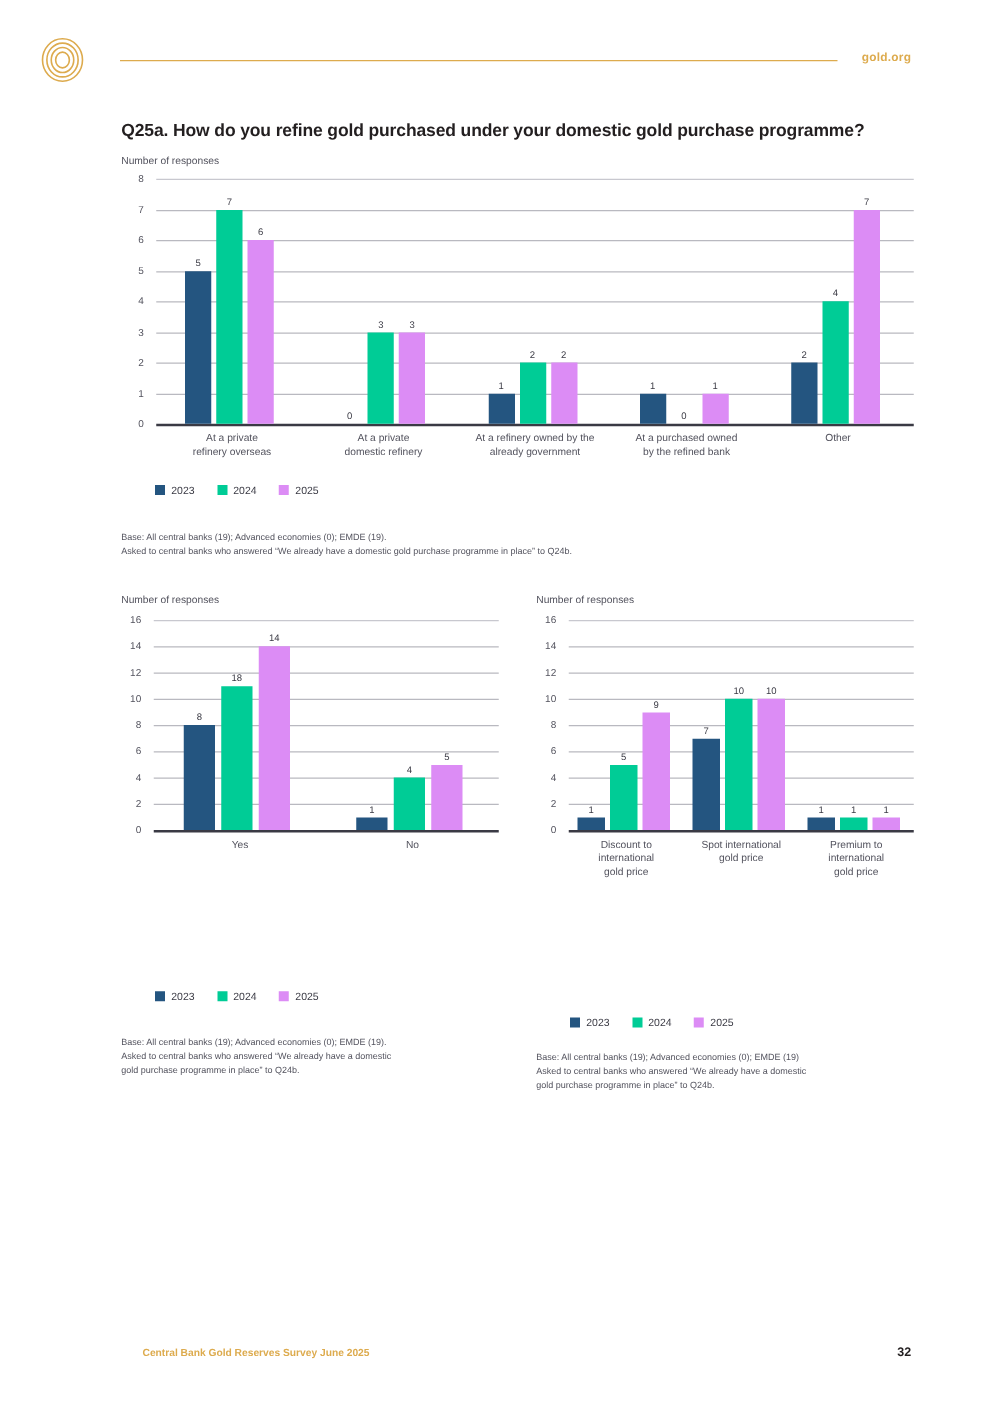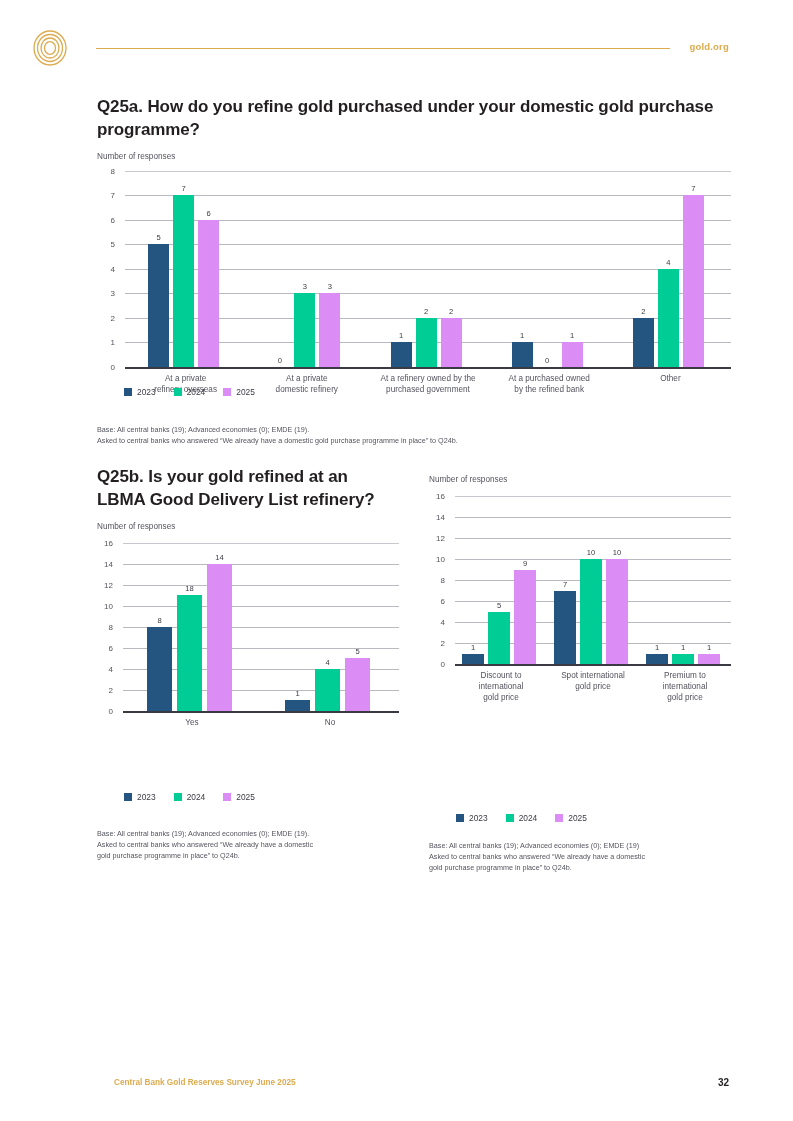--- a/index.html
+++ b/index.html
@@ -17,21 +17,21 @@
   .header { position:absolute; left:0; top:0; width:793px; height:80px; }
   .logo { position:absolute; left:32px; top:30px; width:36px; height:36px; }
   .rule { position:absolute; left:96px; top:48px; width:574px; height:1px; background:#ddab4e; }
   .gold-org {
     position:absolute; right:64px; top:41px;
     font-size:9.5px; font-weight:bold; color:#ddab4e; letter-spacing:.2px;
   }
 
   
   .q-title {
-    font-size:17px; font-weight:bold; color:#231f20; line-height:1.38;
+    font-size:14px; font-weight:bold; color:#231f20; line-height:1.38;
     letter-spacing:-0.1px;
   }
   .sub-label { font-size:8.2px; color:#53535e; margin-top:10px; }
 
   .sect-a { position:absolute; left:97px; top:95px; width:640px; }
   .sect-b { position:absolute; left:97px; top:465px; width:300px; }
   .sect-c { position:absolute; left:429px; top:465px; width:310px; }
 
   
   .chart { position:relative; }
@@ -145,21 +145,21 @@
       <div class="xcat" style="left: 28px; width: 121.2px; top: 203px;">
         <div>At a private</div>
         <div>refinery overseas</div>
       </div>
       <div class="xcat" style="left: 149.2px; width: 121.2px; top: 203px;">
         <div>At a private</div>
         <div>domestic refinery</div>
       </div>
       <div class="xcat" style="left: 270.4px; width: 121.2px; top: 203px;">
         <div>At a refinery owned by the</div>
-        <div>purchased government</div>
+        <div>already government</div>
       </div>
       <div class="xcat" style="left: 391.6px; width: 121.2px; top: 203px;">
         <div>At a purchased owned</div>
         <div>by the refined bank</div>
       </div>
       <div class="xcat" style="left: 512.8px; width: 121.2px; top: 203px;">
         <div>Other</div>
       </div>
     </div>
   <div class="legend" id="legend-q25a" style="left: 27px; top: 292px;">
@@ -176,21 +176,20 @@
         <span class="lg-text">2025</span>
       </div>
     </div>
   <div class="basenote" id="base-q25a" style="left: 0px; top: 330px;">
     <div>Base: All central banks (19); Advanced economies (0); EMDE (19).</div>
     <div>Asked to central banks who answered “We already have a domestic gold purchase programme in place” to Q24b.</div>
   </div>
 </div>
 
 <div class="sect-b">
-  <div class="q-title">Q25b. Is your gold refined at an LBMA Good Delivery List refinery?</div>
   <div class="sub-label">Number of responses</div>
   <div class="chart" id="chart-q25b" style="width: 302px; height: 168px; margin-top: 12px;">
       <div class="plot" style="position: absolute; left: 0px; top: 0px; width: 302px; height: 168px;">
         <div class="ytick" style="top: 168px; width: 16px;">0</div>
         <div class="gridline" style="left: 26px; top: 147px; width: 276px; background: rgb(185, 185, 192);"></div>
         <div class="ytick" style="top: 147px; width: 16px;">2</div>
         <div class="gridline" style="left: 26px; top: 126px; width: 276px; background: rgb(185, 185, 192);"></div>
         <div class="ytick" style="top: 126px; width: 16px;">4</div>
         <div class="gridline" style="left: 26px; top: 105px; width: 276px; background: rgb(185, 185, 192);"></div>
         <div class="ytick" style="top: 105px; width: 16px;">6</div>

